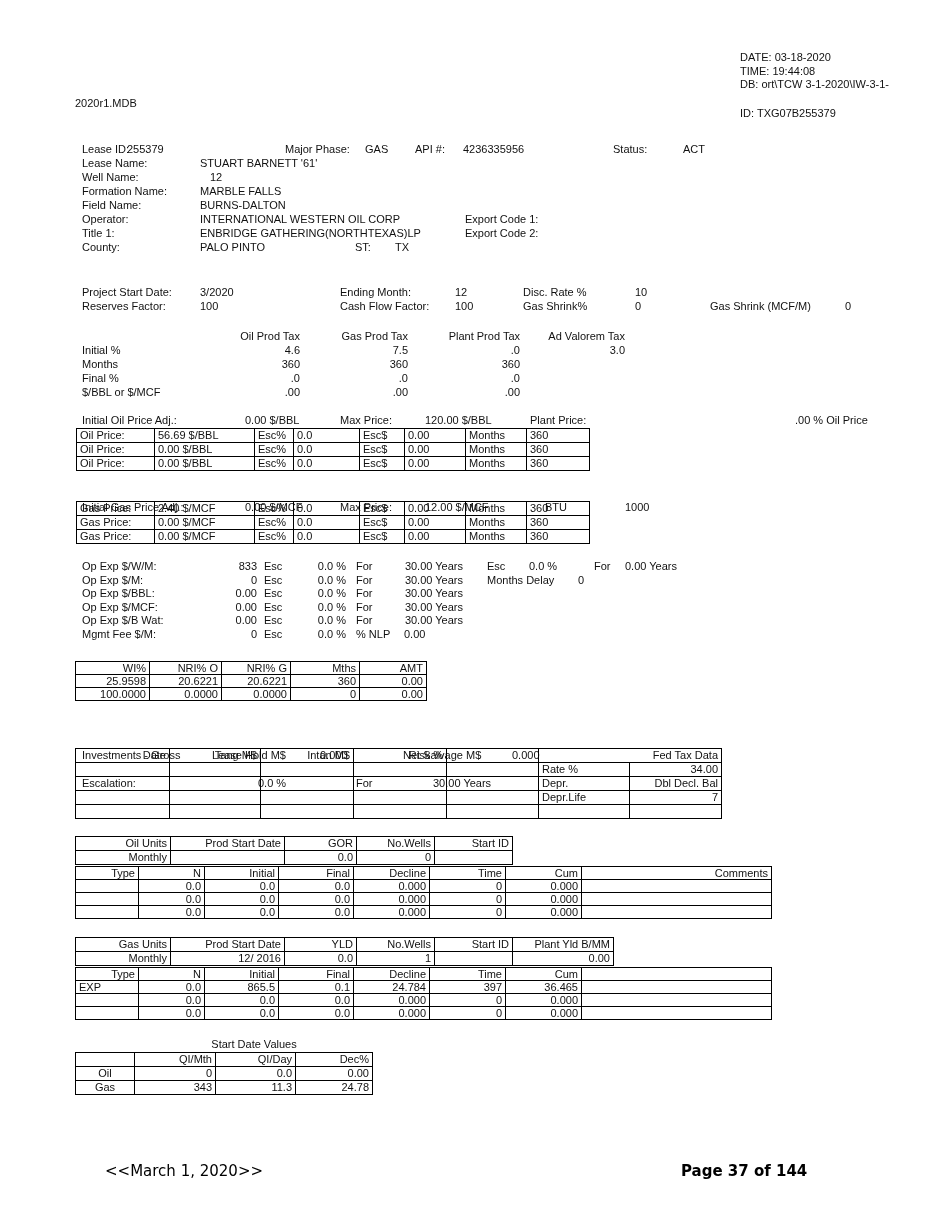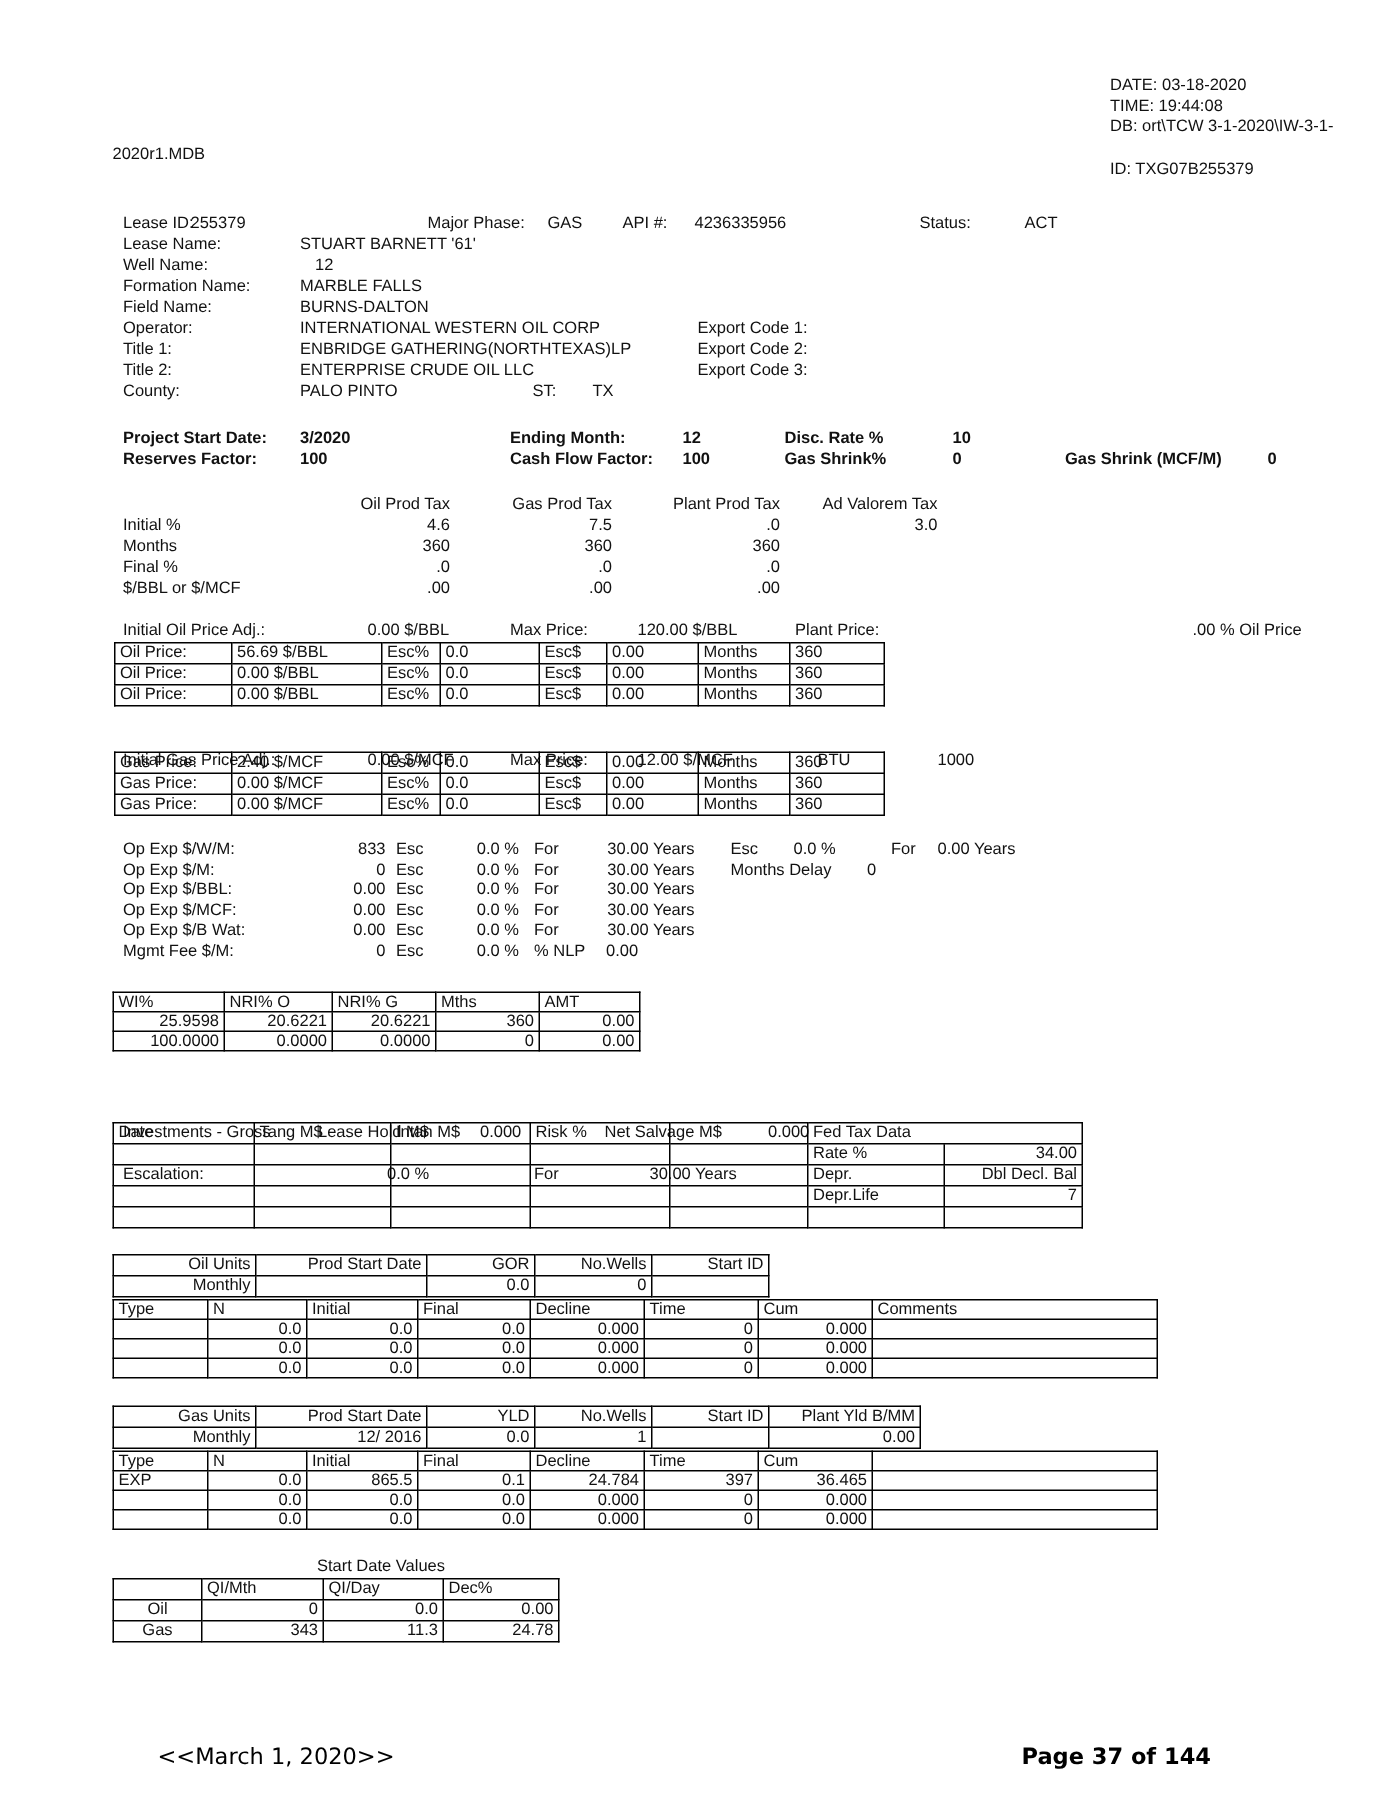--- a/index.html
+++ b/index.html
@@ -10,21 +10,21 @@
   }
   .abs { position:absolute; }
   .line { position:relative; height:14px; }
   .ps { position:absolute; top:0; white-space:nowrap; }
   .pr { position:absolute; top:0; text-align:right; white-space:nowrap; }
   table { border-collapse:collapse; table-layout:fixed; font-family:"Liberation Sans",sans-serif; font-size:11px; color:#111; }
   td { border:1px solid #000; padding:0 3px; white-space:nowrap; overflow:hidden; }
   .rh15 td { height:13px; line-height:13px; }
   .rh14 td { height:12px; line-height:12px; }
   .r { text-align:right; }
-  tr.head td { text-align:left; }
+  tr.head td { text-align:right; }
   tr.num td { text-align:right; }
   .type-table tr.data td { text-align:right; }
   .type-table tr.data td:first-child, .type-table tr.data td:last-child { text-align:left; }
   .start-table tr.data td { text-align:right; }
   .start-table tr.data td:first-child { text-align:center; }
   .units-head td { text-align:right; }
   .fedtax-label { text-align:left; }
   .title1 { font-weight:bold; font-size:13px; line-height:16px; }
   .title2 { font-weight:bold; font-size:13px; line-height:16px; letter-spacing:3px; }
   .hdr-right { line-height:13.5px; white-space:nowrap; }
@@ -76,33 +76,28 @@
       <span class="ps" style="left:0">Operator:</span>
       <span class="ps" style="left:118px">INTERNATIONAL WESTERN OIL CORP</span>
       <span class="ps" style="left:383px">Export Code 1:</span>
     </div>
     <div class="line">
       <span class="ps" style="left:0">Title 1:</span>
       <span class="ps" style="left:118px">ENBRIDGE GATHERING(NORTHTEXAS)LP</span>
       <span class="ps" style="left:383px">Export Code 2:</span>
     </div>
     <div class="line">
-      <span class="ps" style="left:0">Title 2:</span>
-      <span class="ps" style="left:118px">ENTERPRISE CRUDE OIL LLC</span>
-      <span class="ps" style="left:383px">Export Code 3:</span>
-    </div>
-    <div class="line">
       <span class="ps" style="left:0">County:</span>
       <span class="ps" style="left:118px">PALO PINTO</span>
       <span class="ps" style="left:273px">ST:</span>
       <span class="ps" style="left:313px">TX</span>
     </div>
   </div>
 
-  <div class="abs" style="left:82px; top:286px; width:800px;font-weight:bold;">
+  <div class="abs" style="left:82px; top:286px; width:800px;">
     <div class="line">
       <span class="ps" style="left:0">Project Start Date:</span>
       <span class="ps" style="left:118px">3/2020</span>
       <span class="ps" style="left:258px">Ending Month:</span>
       <span class="ps" style="left:373px">12</span>
       <span class="ps" style="left:441px">Disc. Rate %</span>
       <span class="ps" style="left:553px">10</span>
     </div>
     <div class="line">
       <span class="ps" style="left:0">Reserves Factor:</span>

